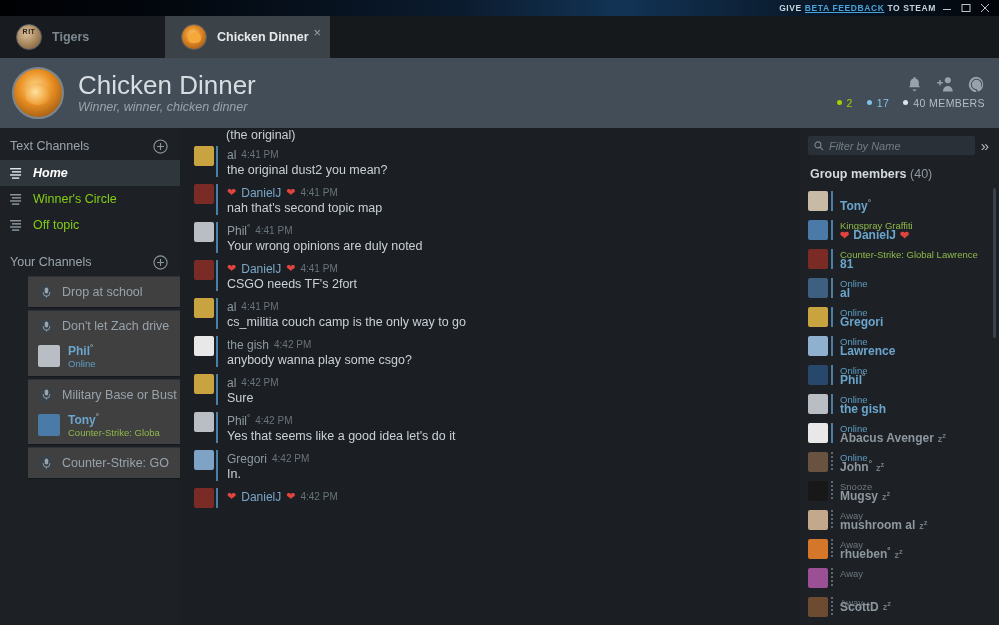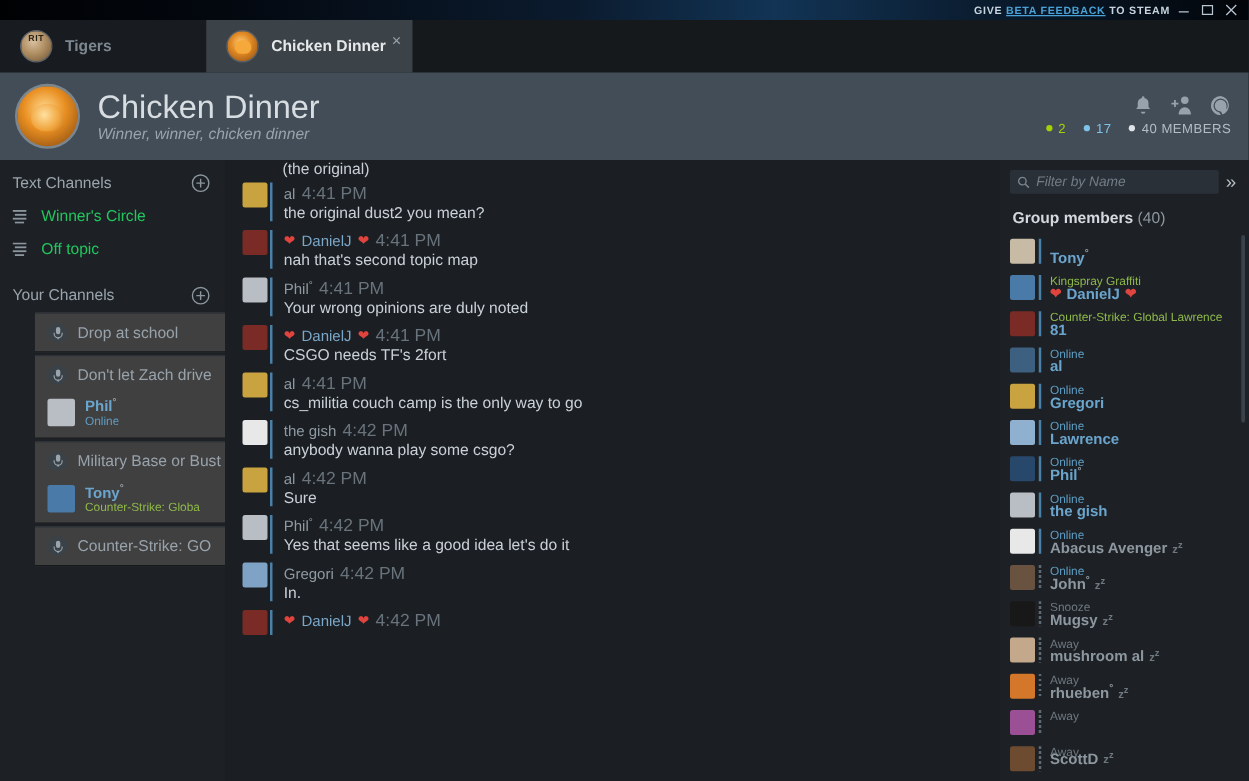--- a/index.html
+++ b/index.html
@@ -96,21 +96,21 @@
     padding: 7px 12px 6px 10px;
   }
   .sec-title { font-size: 12.5px; color: #9aa4ad; }
   .plus-ic { color: #8b959e; }
   .plus-ic svg { display: block; }
   .ch-row {
     display: flex; align-items: center; gap: 9px; height: 26px; padding: 0 10px; cursor: default;
   }
   .ch-row .ch-ic { flex: 0 0 14px; display: flex; align-items: center; }
   .ch-row .ch-ic svg { display: block; }
-  .ch-name { font-size: 12.5px; color: #22c55e; white-space: nowrap; }
+  .ch-name { font-size: 12.5px; color: #84cc16; white-space: nowrap; }
   .ch-row.active { background: #2f363c; }
   .ch-row.active .ch-name { color: #ffffff; font-weight: bold; font-style: italic; }
   .ch-row.active .ch-ic svg { fill: #dfe4e8; }
   .vc-block { background: #404040; border-top: 1px solid #2c3238; border-bottom: 1px solid #15191c; margin-bottom: 2px; margin-left: 28px; }
   .vc-row { display: flex; align-items: center; gap: 8px; height: 30px; padding: 0 10px; }
   .mic { width: 16px; height: 16px; border-radius: 50%; background: #3a4248; display: flex; align-items: center; justify-content: center; flex: 0 0 16px; }
   .mic svg { display: block; fill: #9aa4ad; }
   .vc-name { font-size: 12.5px; color: #98a2ab; white-space: nowrap; }
   .vc-user { display: flex; align-items: center; gap: 8px; padding: 2px 10px 6px 10px; }
   .vc-av { width: 22px; height: 22px; flex: 0 0 22px; border-radius: 2px; }
@@ -124,21 +124,21 @@
   .chat { flex: 1 1 auto; background: #1b1f23; position: relative; overflow: hidden; padding: 0 14px; }
   .msg-partial { font-size: 12.5px; color: #c7ced5; padding: 0 0 4px 32px; height: 14px; overflow: hidden; }
   .msg { display: flex; gap: 9px; padding: 4px 0 3px 0; }
   .m-av-wrap { flex: 0 0 24px; display: flex; }
   .m-av { width: 20px; height: 20px; border-radius: 2px; flex: 0 0 20px; }
   .m-accent { width: 2px; margin-left: 2px; background: #4a7fa8; }
   .m-body { display: flex; flex-direction: column; gap: 1px; min-width: 0; }
   .m-head { display: flex; align-items: center; gap: 5px; height: 16px; }
   .m-name { font-size: 12px; color: #8e99a2; }
   .m-name.blue { color: #7ba7c9; }
-  .m-time { font-size: 14px; color: #69737c; }
+  .m-time { font-size: 10px; color: #69737c; }
   .m-text { font-size: 12.5px; color: #c9d0d7; }
   .heart { color: #e0443e; font-size: 11px; }
 
   
   .rsb { width: 199px; flex: 0 0 199px; background: #1d2125; display: flex; flex-direction: column; overflow: hidden; }
   .filter-bar { display: flex; align-items: center; gap: 6px; padding: 8px 6px 6px 8px; }
   .filter-in {
     flex: 1 1 auto; height: 19px; background: #2a3037; border-radius: 2px;
     display: flex; align-items: center; gap: 5px; padding: 0 6px;
   }
@@ -255,20 +255,31 @@
       <div class="sec-head">
         <span class="sec-title">Text Channels</span>
         <span class="plus-ic">
           <svg width="15" height="15" viewBox="0 0 16 16">
               <circle cx="8" cy="8" r="7" fill="none" stroke="#8b959e" stroke-width="1.2"></circle>
               <path d="M8 4.3v7.4M4.3 8h7.4" stroke="#8b959e" stroke-width="1.2"></path>
             </svg>
         </span>
       </div>
       <div id="text-channels">
+    <div class="ch-row active">
+      <span class="ch-ic">
+              <svg width="13" height="11" viewBox="0 0 14 12" fill="#dfe4e8">
+     <rect x="0" y="0" width="12" height="1.6"></rect>
+                <rect x="2" y="3.4" width="10" height="1.6"></rect>
+     <rect x="0" y="6.8" width="12" height="1.6"></rect>
+                <rect x="2" y="10.2" width="8" height="1.6"></rect>
+              </svg>
+            </span>
+      <span class="ch-name">Home</span>
+    </div>
     <div class="ch-row ">
       <span class="ch-ic">
               <svg width="13" height="11" viewBox="0 0 14 12" fill="#8b959e">
      <rect x="0" y="0" width="12" height="1.6"></rect>
                 <rect x="2" y="3.4" width="10" height="1.6"></rect>
      <rect x="0" y="6.8" width="12" height="1.6"></rect>
                 <rect x="2" y="10.2" width="8" height="1.6"></rect>
               </svg>
             </span>
       <span class="ch-name">Winner's Circle</span>

